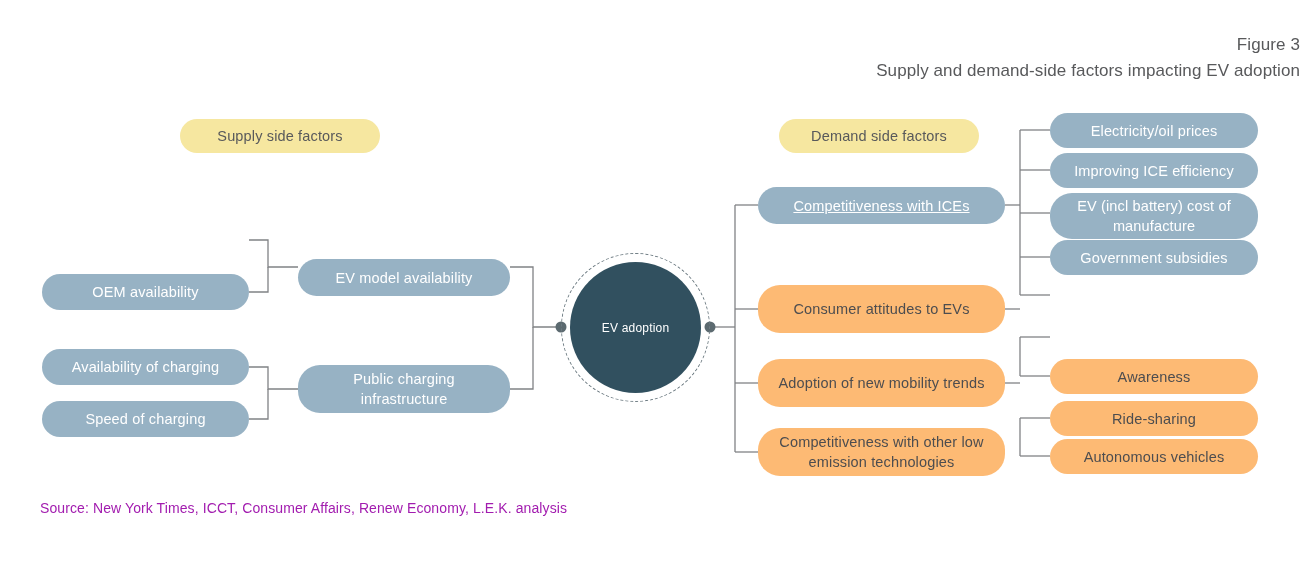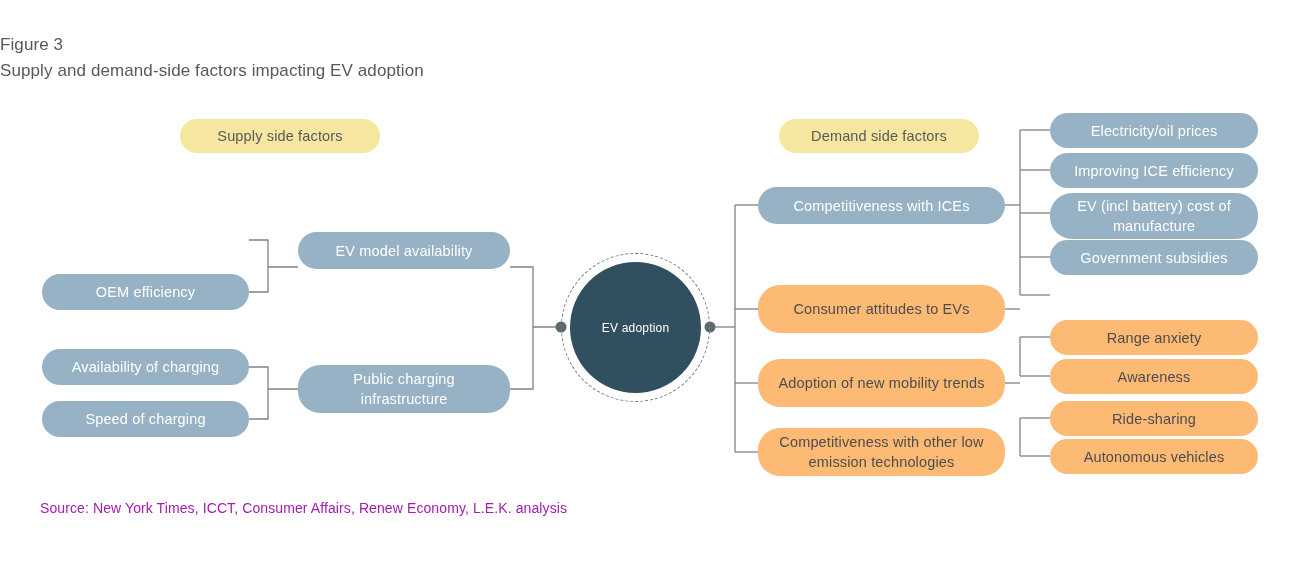--- a/index.html
+++ b/index.html
@@ -18,21 +18,21 @@
     background: #ffffff;
     overflow: hidden;
   }
 
   
   .title-block {
     position: absolute;
     top: 32px;
     left: 0;
     width: 1300px;
-    text-align: left;
+    text-align: right;
   }
   .fig-label {
     font-size: 17px;
     color: #58595b;
     line-height: 26px;
     letter-spacing: .1px;
   }
   .fig-title {
     font-size: 17px;
     color: #58595b;
@@ -160,42 +160,42 @@
   </svg>
 
   <div class="node yellow" style="left:180px; top:119px; width:200px; height:34px;">
     <span>Supply side factors</span>
   </div>
   <div class="node yellow" style="left:779px; top:119px; width:200px; height:34px;">
     <span>Demand side factors</span>
   </div>
 
   <div class="node blue" style="left:42px; top:274px; width:207px; height:36px;">
-    <span>OEM efficiency</span>
+    <span>OEM availability</span>
   </div>
   <div class="node blue" style="left:42px; top:349px; width:207px; height:36px;">
     <span>Availability of charging</span>
   </div>
   <div class="node blue" style="left:42px; top:401px; width:207px; height:36px;">
     <span>Speed of charging</span>
   </div>
 
-  <div class="node blue" style="left:298px; top:232px; width:212px; height:37px;justify-content:center;">
+  <div class="node blue" style="left:298px; top:259px; width:212px; height:37px;justify-content:center;">
     <span>EV model availability</span>
   </div>
   <div class="node blue" style="left:298px; top:365px; width:212px; height:48px;">
     <span>Public charging infrastructure</span>
   </div>
 
   <div class="hub-ring" style="left:561px; top:253px; width:149px; height:149px;"></div>
   <div class="hub-core" style="left:570px; top:262px; width:131px; height:131px;">
     <span>EV adoption</span>
   </div>
 
-  <div class="node blue" style="left:758px; top:187px; width:247px; height:37px;">
+  <div class="node blue" style="left:758px; top:187px; width:247px; height:37px;text-decoration:underline;">
     <span>Competitiveness with ICEs</span>
   </div>
   <div class="node grey" style="left:758px; top:285px; width:247px; height:48px;">
     <span>Consumer attitudes to EVs</span>
   </div>
   <div class="node grey" style="left:758px; top:359px; width:247px; height:48px;">
     <span>Adoption of new mobility trends</span>
   </div>
   <div class="node grey" style="left:758px; top:428px; width:247px; height:48px;">
     <span>Competitiveness with other low emission technologies</span>
@@ -207,23 +207,20 @@
   <div class="node blue" style="left:1050px; top:153px; width:208px; height:35px;">
     <span>Improving ICE efficiency</span>
   </div>
   <div class="node blue" style="left:1050px; top:193px; width:208px; height:46px;">
     <span>EV (incl battery) cost of manufacture</span>
   </div>
   <div class="node blue" style="left:1050px; top:240px; width:208px; height:35px;">
     <span>Government subsidies</span>
   </div>
 
-  <div class="node grey" style="left:1050px; top:320px; width:208px; height:35px;">
-    <span>Range anxiety</span>
-  </div>
   <div class="node grey" style="left:1050px; top:359px; width:208px; height:35px;">
     <span>Awareness</span>
   </div>
 
   <div class="node grey" style="left:1050px; top:401px; width:208px; height:35px;">
     <span>Ride-sharing</span>
   </div>
   <div class="node grey" style="left:1050px; top:439px; width:208px; height:35px;">
     <span>Autonomous vehicles</span>
   </div>

